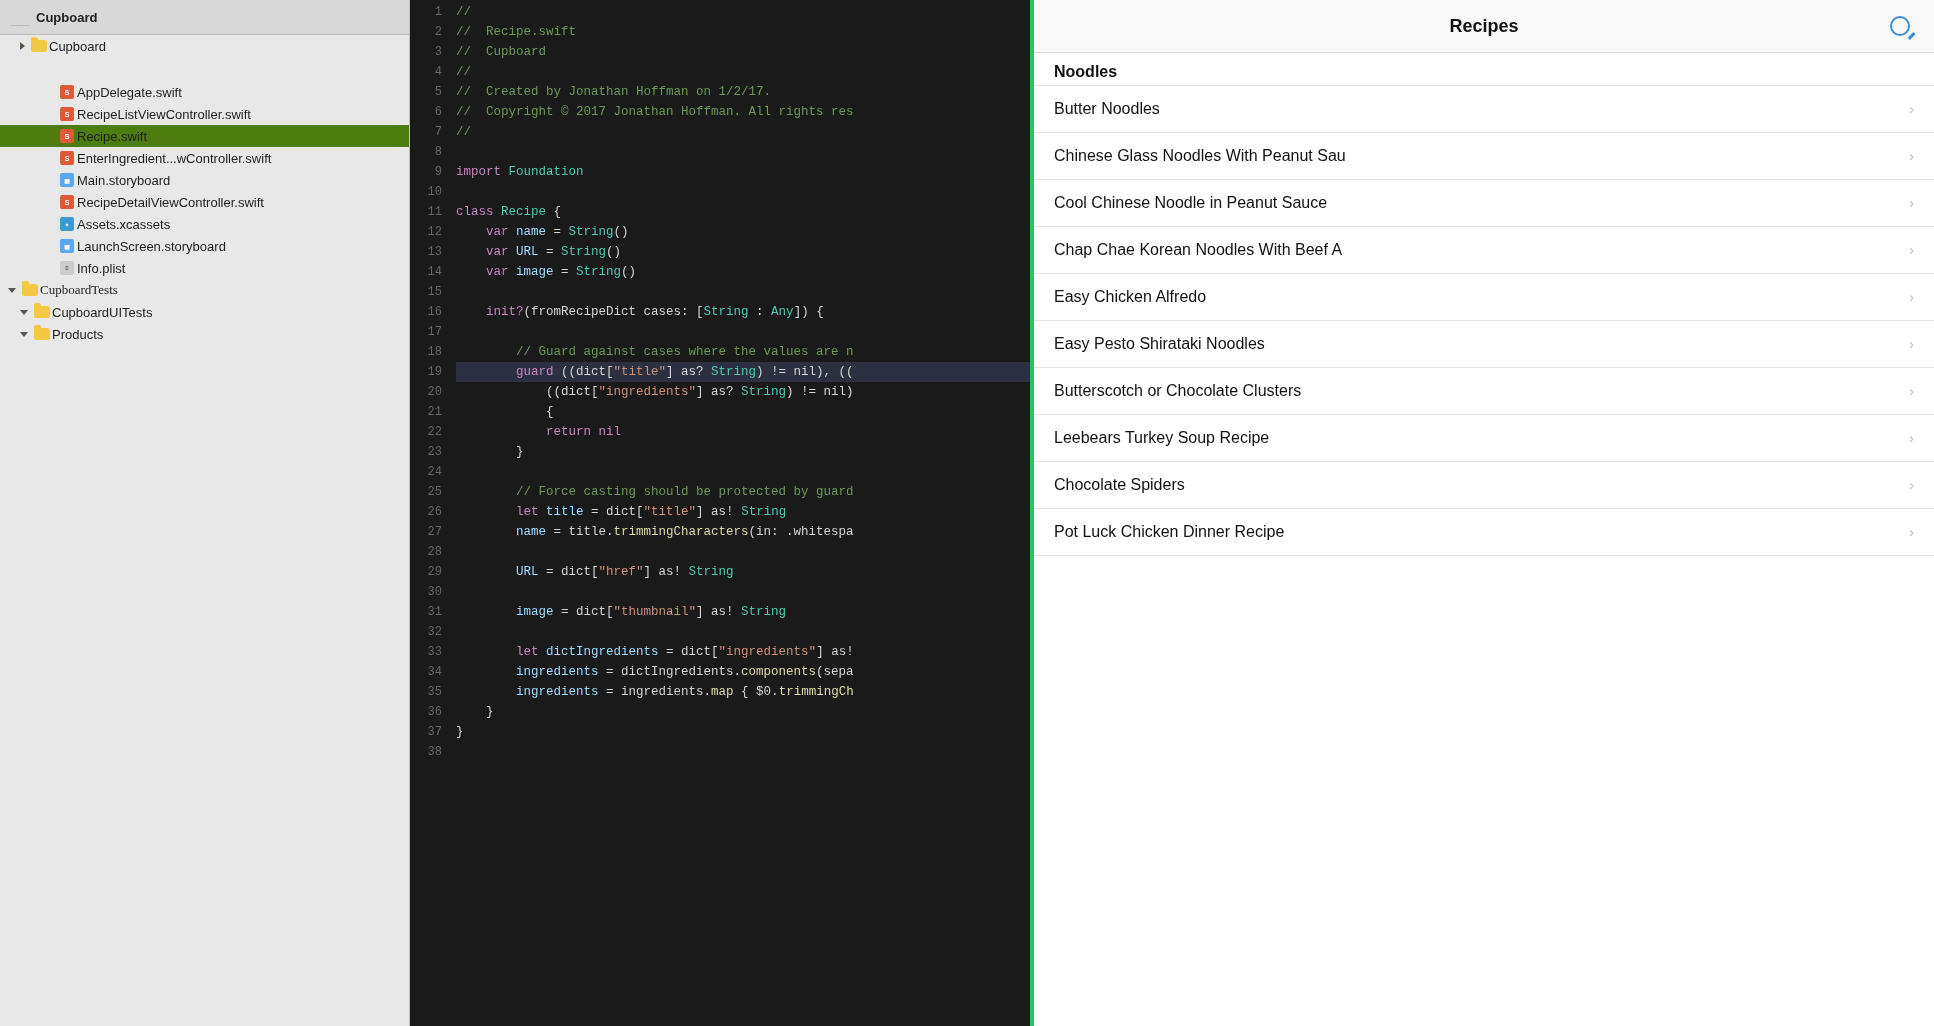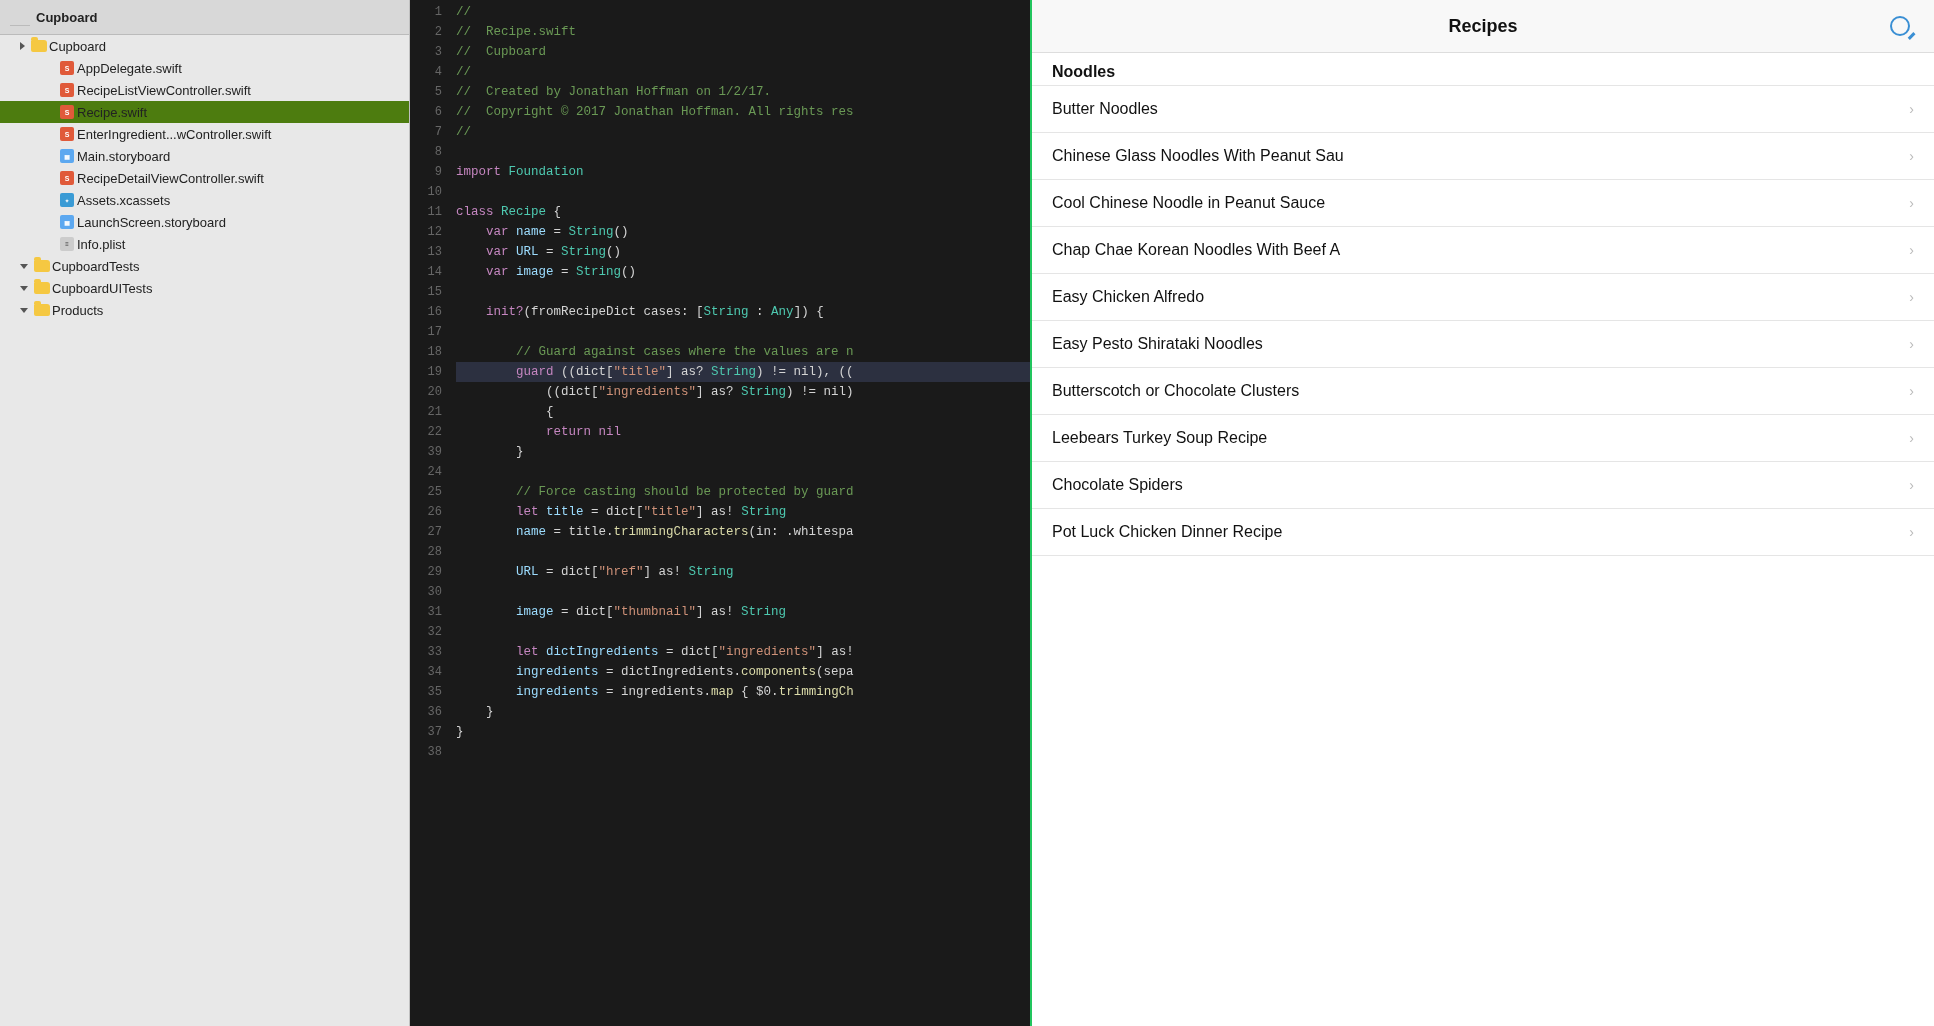--- a/index.html
+++ b/index.html
@@ -125,21 +125,21 @@
     .c-orange { color: #ce9178; }
     .c-yellow { color: #dcdcaa; }
     .c-white { color: #d4d4d4; }
 
     
     #recipe-panel {
       flex: 1;
       background: #ffffff;
       display: flex;
       flex-direction: column;
-      border-left: 2px solid #22c55e;
+      border-left: 4px solid #22c55e;
     }
 
     #recipe-header {
       display: flex;
       align-items: center;
       justify-content: space-between;
       padding: 12px 20px;
       border-bottom: 1px solid #ddd;
       background: #f8f8f8;
     }
@@ -224,21 +224,21 @@
   </div>
 
   <div id="file-tree">
       <div class="nav-item" style="padding-left: 20px;">
         <span class="triangle open" style="margin-right:4px;"></span>
         <span class="item-icon">
           <span class="icon-folder"></span>
         </span>
         <span class="item-label">Cupboard</span>
       </div>
-      <div class="nav-item" style="padding-left: 44px;">
+      <div class="nav-item" style="padding-left: 44px; margin-top: 24px;">
         <span style="display:inline-block;width:9px;margin-right:4px;"></span>
         <span class="item-icon">
           <span class="icon-swift">S</span>
         </span>
         <span class="item-label">AppDelegate.swift</span>
       </div>
       <div class="nav-item" style="padding-left: 44px;">
         <span style="display:inline-block;width:9px;margin-right:4px;"></span>
         <span class="item-icon">
           <span class="icon-swift">S</span>
@@ -287,21 +287,21 @@
         </span>
         <span class="item-label">LaunchScreen.storyboard</span>
       </div>
       <div class="nav-item" style="padding-left: 44px;">
         <span style="display:inline-block;width:9px;margin-right:4px;"></span>
         <span class="item-icon">
           <span class="icon-plist">≡</span>
         </span>
         <span class="item-label">Info.plist</span>
       </div>
-      <div class="nav-item" style="padding-left: 20px;">
+      <div class="nav-item" style="padding-left: 8px; font-family: Liberation Serif, serif;">
         <span class="triangle closed" style="margin-right:4px;"></span>
         <span class="item-icon">
           <span class="icon-folder"></span>
         </span>
         <span class="item-label">CupboardTests</span>
       </div>
       <div class="nav-item" style="padding-left: 20px;">
         <span class="triangle closed" style="margin-right:4px;"></span>
         <span class="item-icon">
           <span class="icon-folder"></span>
@@ -335,21 +335,21 @@
       <span class="line-num">13</span>
       <span class="line-num">14</span>
       <span class="line-num">15</span>
       <span class="line-num">16</span>
       <span class="line-num">17</span>
       <span class="line-num">18</span>
       <span class="line-num">19</span>
       <span class="line-num">20</span>
       <span class="line-num">21</span>
       <span class="line-num">22</span>
-      <span class="line-num">39</span>
+      <span class="line-num">23</span>
       <span class="line-num">24</span>
       <span class="line-num">25</span>
       <span class="line-num">26</span>
       <span class="line-num">27</span>
       <span class="line-num">28</span>
       <span class="line-num">29</span>
       <span class="line-num">30</span>
       <span class="line-num">31</span>
       <span class="line-num">32</span>
       <span class="line-num">33</span>

